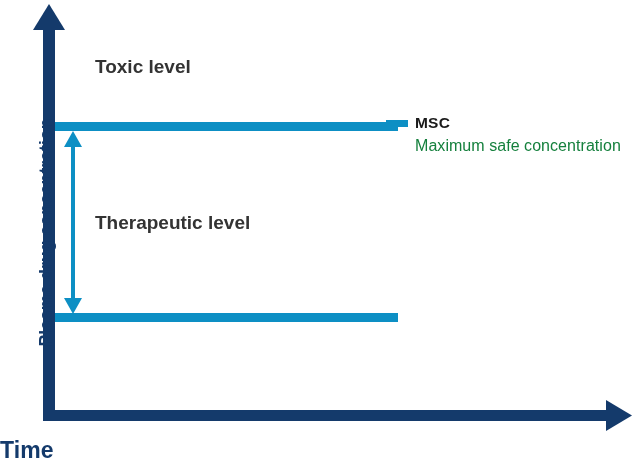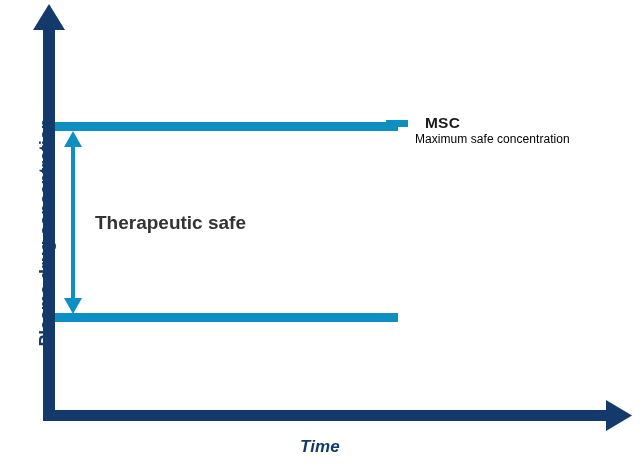--- a/index.html
+++ b/index.html
@@ -41,26 +41,25 @@
     font-size: 17.5px;
     font-weight: bold;
     letter-spacing: 0.1px;
     white-space: nowrap;
   }
   .x-axis-title {
     position: absolute;
     left: 0px;
     top: 437px;
     width: 640px;
-    text-align: center;
+    text-align: left;
     color: #143a6b;
-    font-size: 17px;
+    font-size: 23px;
     font-weight: bold;
     letter-spacing: 0.1px;
-    font-style: italic;
   }
 
   
   .zone-label {
     position: absolute;
     color: #333333;
     font-size: 19px;
     font-weight: bold;
     white-space: nowrap;
   }
@@ -73,38 +72,39 @@
     position: absolute;
     left: 386px;
     white-space: nowrap;
   }
   #legend-msc { top: 114px; }
   #legend-mec { top: 305px; }
 
   .legend-row {
     display: flex;
     align-items: center;
-    gap: 17px;
+    gap: 7px;
   }
   .legend-swatch {
     width: 22px;
     height: 7px;
     background: #0d8fc4;
     flex: 0 0 auto;
   }
   .legend-abbr {
     color: #1a1a1a;
     font-size: 15.5px;
     font-weight: bold;
     letter-spacing: 0.2px;
   }
   .legend-desc {
     margin-left: 29px;
-    color: #000000;
-    font-size: 12px;
+    margin-top: 5px;
+    color: #15803d;
+    font-size: 16px;
     letter-spacing: 0.05px;
   }
 </style>
 </head>
 <body>
 
 <div id="figure">
 
   <svg class="axis-svg" viewBox="0 0 640 466">
 
@@ -126,22 +126,23 @@
       <rect x="71" y="140" width="4" height="165" fill="#0d8fc4"></rect>
       <polygon points="73,131 64,147 82,147" fill="#0d8fc4"></polygon>
       <polygon points="73,314 64,298 82,298" fill="#0d8fc4"></polygon>
     </g>
   </svg>
 
   <div class="y-axis-title">Plasma drug concentration</div>
 
   <div class="x-axis-title">Time</div>
 
+  <div class="zone-label" id="zone-toxic">Toxic level</div>
 
-  <div class="zone-label" id="zone-therapeutic">Therapeutic safe</div>
+  <div class="zone-label" id="zone-therapeutic">Therapeutic level</div>
 
 
   <div class="legend-block" id="legend-msc">
     <div class="legend-row">
       <span class="legend-swatch"></span>
       <span class="legend-abbr">MSC</span>
     </div>
     <div class="legend-desc">Maximum safe concentration</div>
   </div>
 

